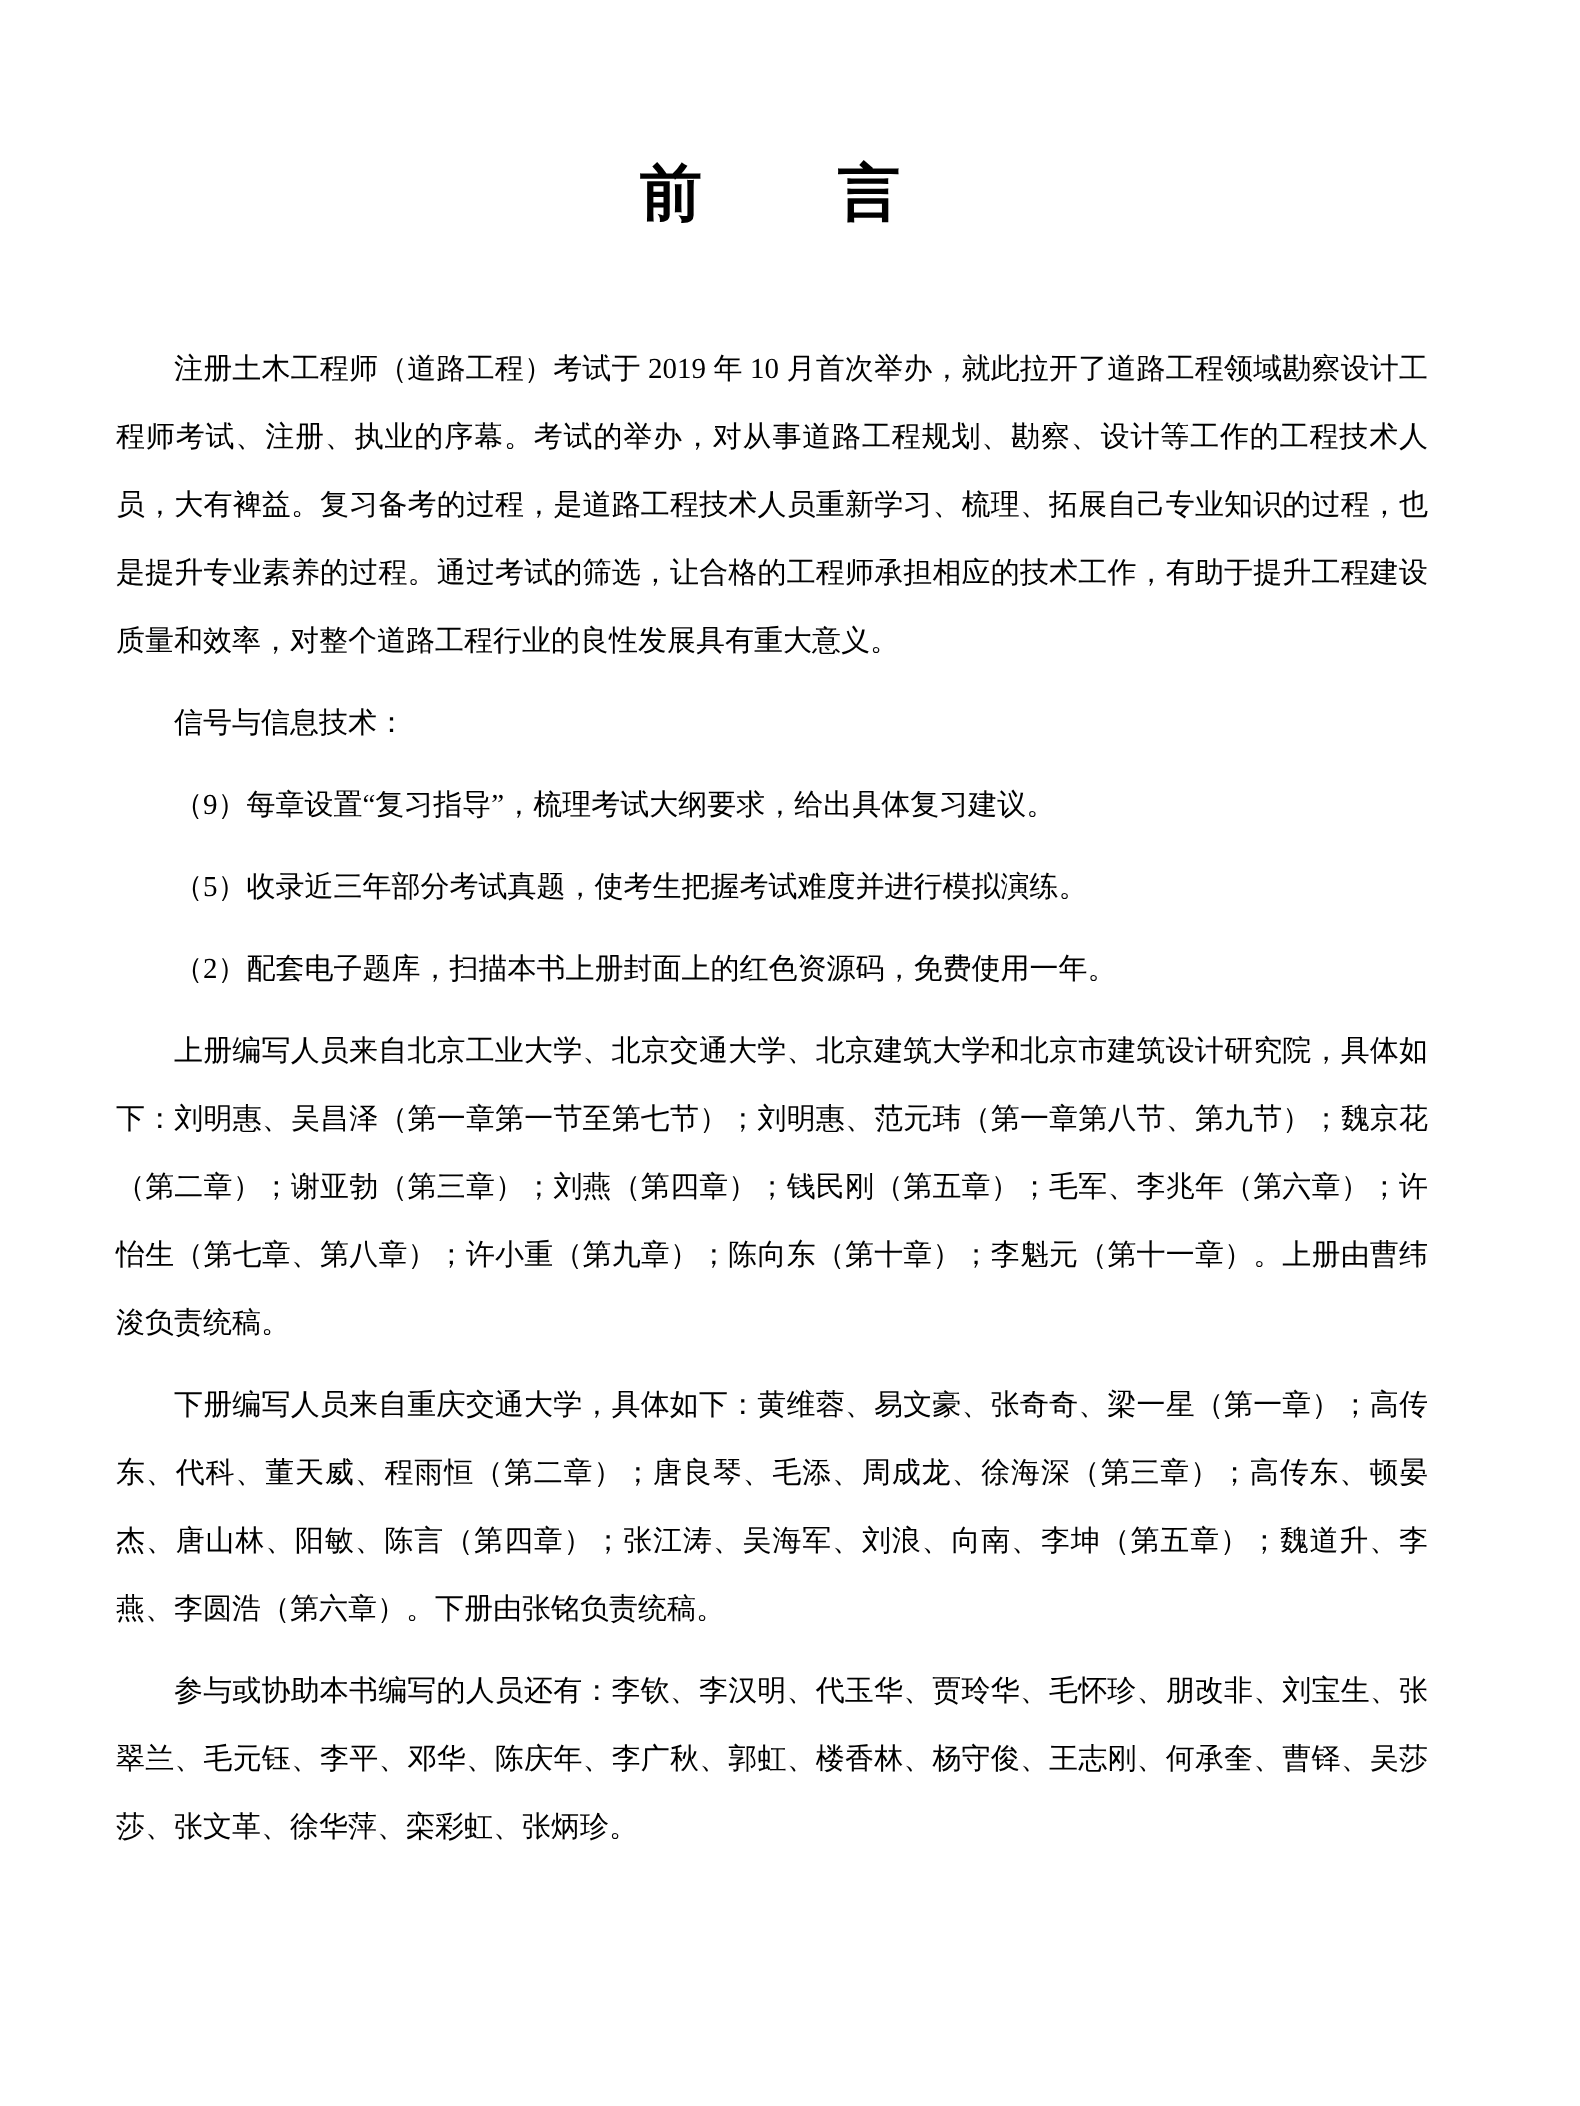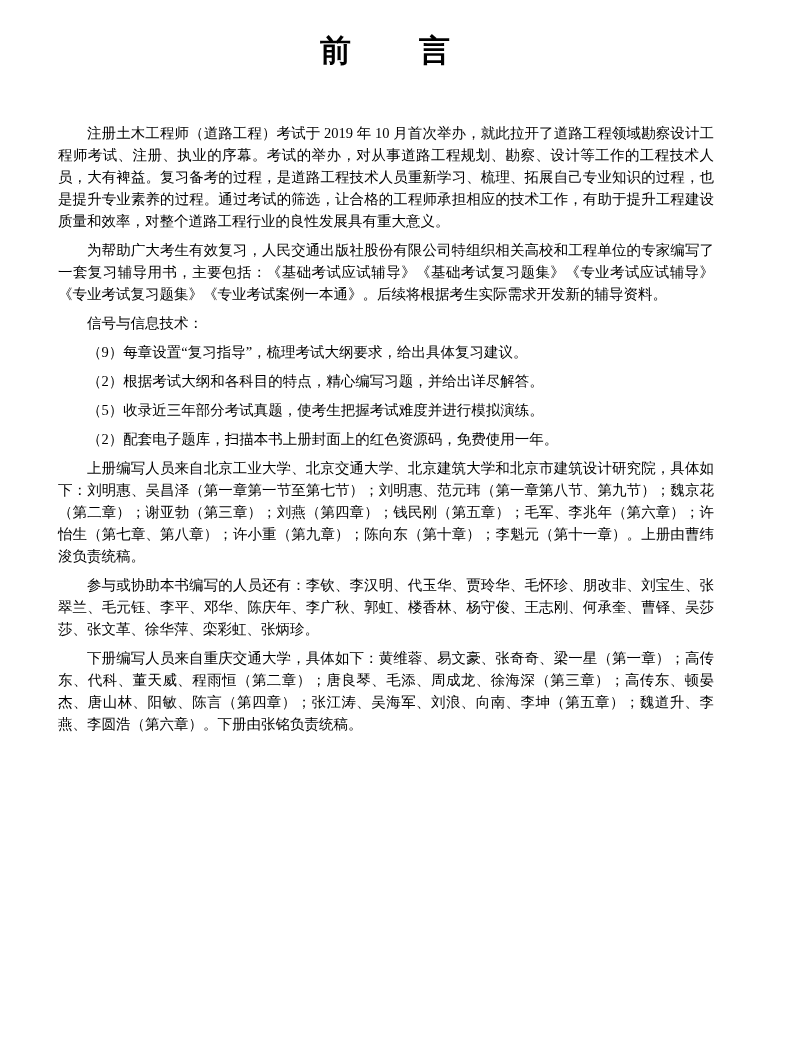--- a/index.html
+++ b/index.html
@@ -8,51 +8,49 @@
     background: #ffffff;
   }
   .page {
     position: relative;
     width: 772px;
     height: 1053px;
     box-sizing: border-box;
     background: #ffffff;
     color: #000000;
     font-family: "Liberation Serif", "DejaVu Serif", serif;
-    padding: 30px 58px 30px 58px;
+    padding: 76px 58px 30px 58px;
     overflow: hidden;
   }
   .preface-title {
     margin: 0 0 50px 0;
     text-align: center;
     font-size: 31px;
     font-weight: bold;
     letter-spacing: 2px;
     color: #000000;
   }
   .body-text p {
     margin: 0 0 7px 0;
     font-size: 14.5px;
-    line-height: 22px;
+    line-height: 34px;
     text-align: justify;
     text-indent: 2em;
     color: #000000;
     word-break: break-all;
   }
 </style>
 </head>
 <body>
 
 <div class="page">
   <h1 class="preface-title">前　　言</h1>
   <div class="body-text">
     <p>注册土木工程师（道路工程）考试于 2019 年 10 月首次举办，就此拉开了道路工程领域勘察设计工程师考试、注册、执业的序幕。考试的举办，对从事道路工程规划、勘察、设计等工作的工程技术人员，大有裨益。复习备考的过程，是道路工程技术人员重新学习、梳理、拓展自己专业知识的过程，也是提升专业素养的过程。通过考试的筛选，让合格的工程师承担相应的技术工作，有助于提升工程建设质量和效率，对整个道路工程行业的良性发展具有重大意义。</p>
-    <p>为帮助广大考生有效复习，人民交通出版社股份有限公司特组织相关高校和工程单位的专家编写了一套复习辅导用书，主要包括：《基础考试应试辅导》《基础考试复习题集》《专业考试应试辅导》《专业考试复习题集》《专业考试案例一本通》。后续将根据考生实际需求开发新的辅导资料。</p>
     <p>信号与信息技术：</p>
     <p>（9）每章设置“复习指导”，梳理考试大纲要求，给出具体复习建议。</p>
-    <p>（2）根据考试大纲和各科目的特点，精心编写习题，并给出详尽解答。</p>
     <p>（5）收录近三年部分考试真题，使考生把握考试难度并进行模拟演练。</p>
     <p>（2）配套电子题库，扫描本书上册封面上的红色资源码，免费使用一年。</p>
     <p>上册编写人员来自北京工业大学、北京交通大学、北京建筑大学和北京市建筑设计研究院，具体如下：刘明惠、吴昌泽（第一章第一节至第七节）；刘明惠、范元玮（第一章第八节、第九节）；魏京花（第二章）；谢亚勃（第三章）；刘燕（第四章）；钱民刚（第五章）；毛军、李兆年（第六章）；许怡生（第七章、第八章）；许小重（第九章）；陈向东（第十章）；李魁元（第十一章）。上册由曹纬浚负责统稿。</p>
+    <p>下册编写人员来自重庆交通大学，具体如下：黄维蓉、易文豪、张奇奇、梁一星（第一章）；高传东、代科、董天威、程雨恒（第二章）；唐良琴、毛添、周成龙、徐海深（第三章）；高传东、顿晏杰、唐山林、阳敏、陈言（第四章）；张江涛、吴海军、刘浪、向南、李坤（第五章）；魏道升、李燕、李圆浩（第六章）。下册由张铭负责统稿。</p>
     <p>参与或协助本书编写的人员还有：李钦、李汉明、代玉华、贾玲华、毛怀珍、朋改非、刘宝生、张翠兰、毛元钰、李平、邓华、陈庆年、李广秋、郭虹、楼香林、杨守俊、王志刚、何承奎、曹铎、吴莎莎、张文革、徐华萍、栾彩虹、张炳珍。</p>
-    <p>下册编写人员来自重庆交通大学，具体如下：黄维蓉、易文豪、张奇奇、梁一星（第一章）；高传东、代科、董天威、程雨恒（第二章）；唐良琴、毛添、周成龙、徐海深（第三章）；高传东、顿晏杰、唐山林、阳敏、陈言（第四章）；张江涛、吴海军、刘浪、向南、李坤（第五章）；魏道升、李燕、李圆浩（第六章）。下册由张铭负责统稿。</p>
   </div>
 </div>
 
 </body></html>

